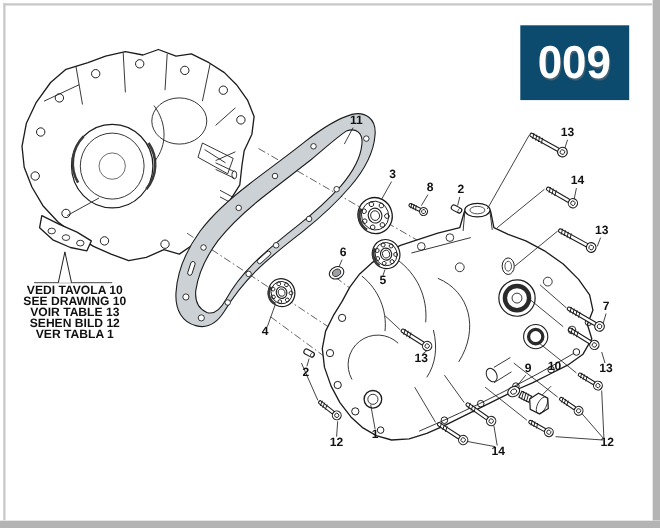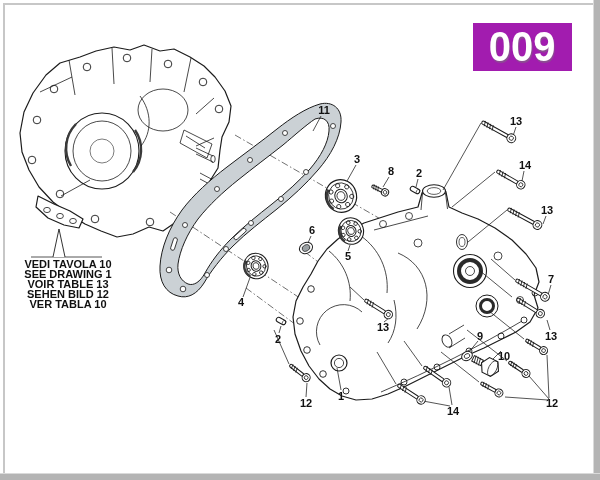--- a/index.html
+++ b/index.html
@@ -7,21 +7,21 @@
          font-family:"Liberation Sans",sans-serif;}
   
   .f-top{position:absolute;left:3px;top:3px;right:7px;height:2px;background:#c7c7c7;}
   .f-left{position:absolute;left:3px;top:3px;bottom:7px;width:2px;background:#c7c7c7;}
   .f-right{position:absolute;right:0;top:0;bottom:0;width:7px;
            background:linear-gradient(to right,#dadada 1px,#b4b4b4 1px);}
   .f-bottom{position:absolute;left:0;bottom:0;right:0;height:7px;
            background:linear-gradient(to bottom,#dadada 1px,#b4b4b4 1px);}
   .art{position:absolute;left:0;top:0;}
   
-  .badge{position:absolute;left:473px;top:23px;width:99px;height:48px;background:#a21caf;
+  .badge{position:absolute;left:473px;top:23px;width:99px;height:68px;background:#0c4a6e;
          display:flex;align-items:center;justify-content:center;}
   .badge span{color:#fff;font-weight:bold;font-size:42px;letter-spacing:0px;
          text-shadow:1px 2px 1px rgba(120,120,120,.55);transform:scaleX(.95);}
   
   .co{position:absolute;transform:translate(-50%,-50%);font-weight:bold;font-size:11px;
       color:#111;line-height:1;white-space:nowrap;text-align:center;}
   
   .note{position:absolute;left:18px;top:259px;width:100px;text-align:center;
         font-weight:bold;font-size:11px;line-height:10px;color:#111;}
   
@@ -314,37 +314,37 @@
       <use href="#boltS" transform="translate(290,365) rotate(38)"></use>
     </g>
   </svg>
 
   <div class="badge">
     <span>009</span>
   </div>
 
   <div class="note">
     <div>VEDI TAVOLA 10</div>
-    <div>SEE DRAWING 1</div>
+    <div>SEE DRAWING 10</div>
     <div>VOIR TABLE 13</div>
     <div>SEHEN BILD 12</div>
-    <div>VER TABLA 10</div>
+    <div>VER TABLA 1</div>
   </div>
 
   <div class="co" style="left:324px;top:110px">11</div>
   <div class="co" style="left:357px;top:159px">3</div>
   <div class="co" style="left:391px;top:171px">8</div>
   <div class="co" style="left:419px;top:173px">2</div>
   <div class="co" style="left:516px;top:121px">13</div>
   <div class="co" style="left:525px;top:165px">14</div>
   <div class="co" style="left:547px;top:210px">13</div>
   <div class="co" style="left:551px;top:279px">7</div>
   <div class="co" style="left:551px;top:336px">13</div>
   <div class="co" style="left:480px;top:336px">9</div>
-  <div class="co" style="left:504px;top:356px">10</div>
+  <div class="co" style="left:504px;top:334px">10</div>
   <div class="co" style="left:552px;top:403px">12</div>
   <div class="co" style="left:453px;top:411px">14</div>
   <div class="co" style="left:383px;top:327px">13</div>
   <div class="co" style="left:341px;top:396px">1</div>
   <div class="co" style="left:306px;top:403px">12</div>
   <div class="co" style="left:278px;top:339px">2</div>
   <div class="co" style="left:312px;top:230px">6</div>
   <div class="co" style="left:348px;top:256px">5</div>
   <div class="co" style="left:241px;top:302px">4</div>
 

